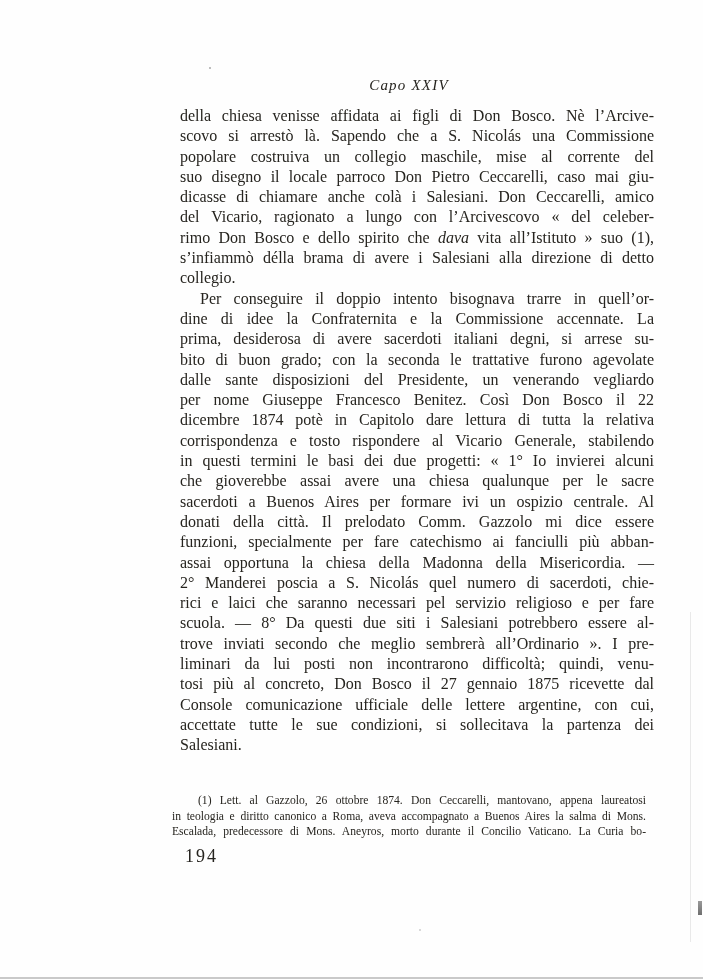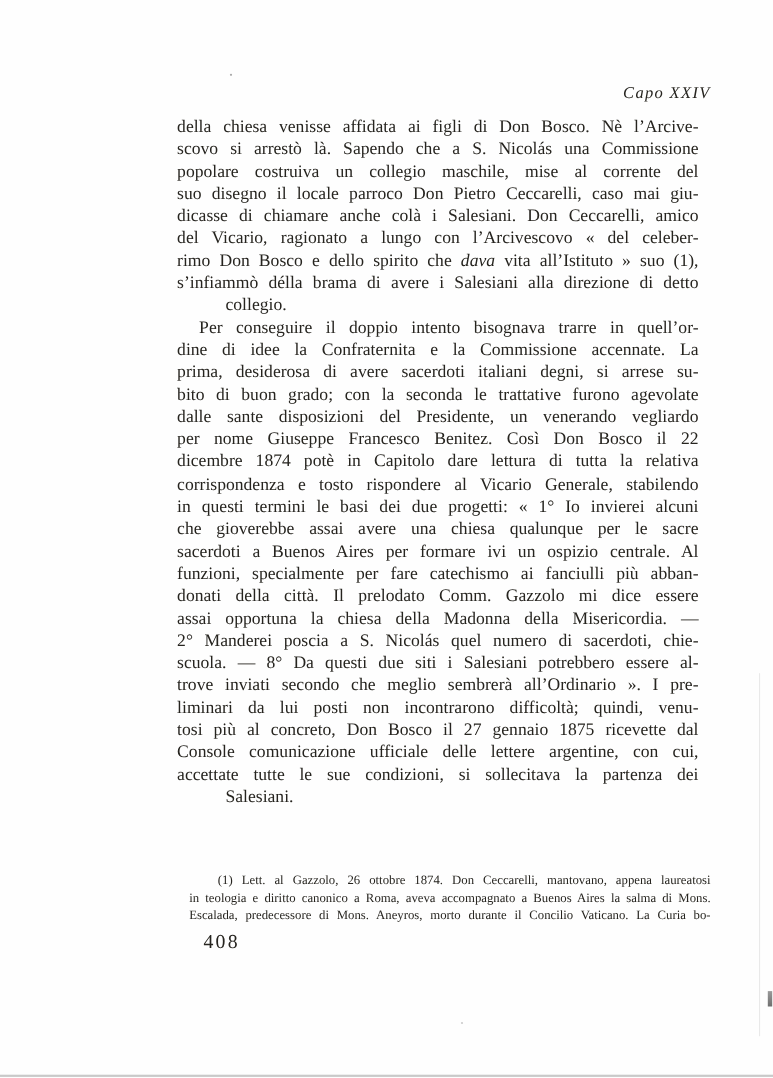--- a/index.html
+++ b/index.html
@@ -9,30 +9,30 @@
     position:relative;
     background:var(--paper);
     color:var(--ink);
     font-family:"Liberation Serif", serif;
     overflow:hidden;
   }
   .page { position:absolute; inset:0; background:var(--paper); }
 
   .chapter-header {
     position:absolute; top:77px; left:172px; width:474px;
-    text-align:right; font-style:italic; font-size:15px;
+    text-align:center; font-style:italic; font-size:15px;
     letter-spacing:1.2px;
   }
 
   .body-text {
-    position:absolute; top:106px; left:161px; width:474px;
+    position:absolute; top:106px; left:180px; width:474px;
     font-size:16px; line-height:20.3px;
   }
   .line { text-align:justify; text-align-last:justify; white-space:normal; }
-  .line.last { text-align-last:left;margin-left:44px; }
+  .line.last { text-align-last:left; }
   .para.indent > .line:first-child { text-indent:var(--indent,20px); }
   .line i { font-style:italic; }
 
   .footnote {
     position:absolute; top:793px; left:172px; width:474px;
     font-size:11.6px; line-height:15.6px;
     --indent:26px;
   }
 
   .page-number {
@@ -71,43 +71,44 @@
         <div class="line"><span>dine di idee la Confraternita e la Commissione accennate. La</span></div>
         <div class="line"><span>prima, desiderosa di avere sacerdoti italiani degni, si arrese su-</span></div>
         <div class="line"><span>bito di buon grado; con la seconda le trattative furono agevolate</span></div>
         <div class="line"><span>dalle sante disposizioni del Presidente, un venerando vegliardo</span></div>
         <div class="line"><span>per nome Giuseppe Francesco Benitez. Così Don Bosco il 22</span></div>
         <div class="line"><span>dicembre 1874 potè in Capitolo dare lettura di tutta la relativa</span></div>
         <div class="line"><span>corrispondenza e tosto rispondere al Vicario Generale, stabilendo</span></div>
         <div class="line"><span>in questi termini le basi dei due progetti: « 1° Io invierei alcuni</span></div>
         <div class="line"><span>che gioverebbe assai avere una chiesa qualunque per le sacre</span></div>
         <div class="line"><span>sacerdoti a Buenos Aires per formare ivi un ospizio centrale. Al</span></div>
+        <div class="line"><span>donati della città. Il prelodato Comm. Gazzolo mi dice essere</span></div>
         <div class="line"><span>funzioni, specialmente per fare catechismo ai fanciulli più abban-</span></div>
-        <div class="line"><span>donati della città. Il prelodato Comm. Gazzolo mi dice essere</span></div>
         <div class="line"><span>assai opportuna la chiesa della Madonna della Misericordia. —</span></div>
         <div class="line"><span>2° Manderei poscia a S. Nicolás quel numero di sacerdoti, chie-</span></div>
+        <div class="line"><span>rici e laici che saranno necessari pel servizio religioso e per fare</span></div>
         <div class="line"><span>scuola. — 8° Da questi due siti i Salesiani potrebbero essere al-</span></div>
         <div class="line"><span>trove inviati secondo che meglio sembrerà all’Ordinario ». I pre-</span></div>
         <div class="line"><span>liminari da lui posti non incontrarono difficoltà; quindi, venu-</span></div>
         <div class="line"><span>tosi più al concreto, Don Bosco il 27 gennaio 1875 ricevette dal</span></div>
         <div class="line"><span>Console comunicazione ufficiale delle lettere argentine, con cui,</span></div>
         <div class="line"><span>accettate tutte le sue condizioni, si sollecitava la partenza dei</span></div>
         <div class="line last"><span>Salesiani.</span></div>
       </div>
     </div>
 
   <div class="footnote">
       <div class="para indent">
         <div class="line"><span>(1) Lett. al Gazzolo, 26 ottobre 1874. Don Ceccarelli, mantovano, appena laureatosi</span></div>
         <div class="line"><span>in teologia e diritto canonico a Roma, aveva accompagnato a Buenos Aires la salma di Mons.</span></div>
         <div class="line"><span>Escalada, predecessore di Mons. Aneyros, morto durante il Concilio Vaticano. La Curia bo-</span></div>
       </div>
     </div>
 
-  <div class="page-number">408</div>
+  <div class="page-number">194</div>
 
   <div class="scan-bottom-edge"></div>
   <div class="scan-fold-line"></div>
   <div class="scan-right-mark"></div>
   <div class="scan-speck-1"></div>
   <div class="scan-speck-2"></div>
 
 </div>
 
 </body></html>

